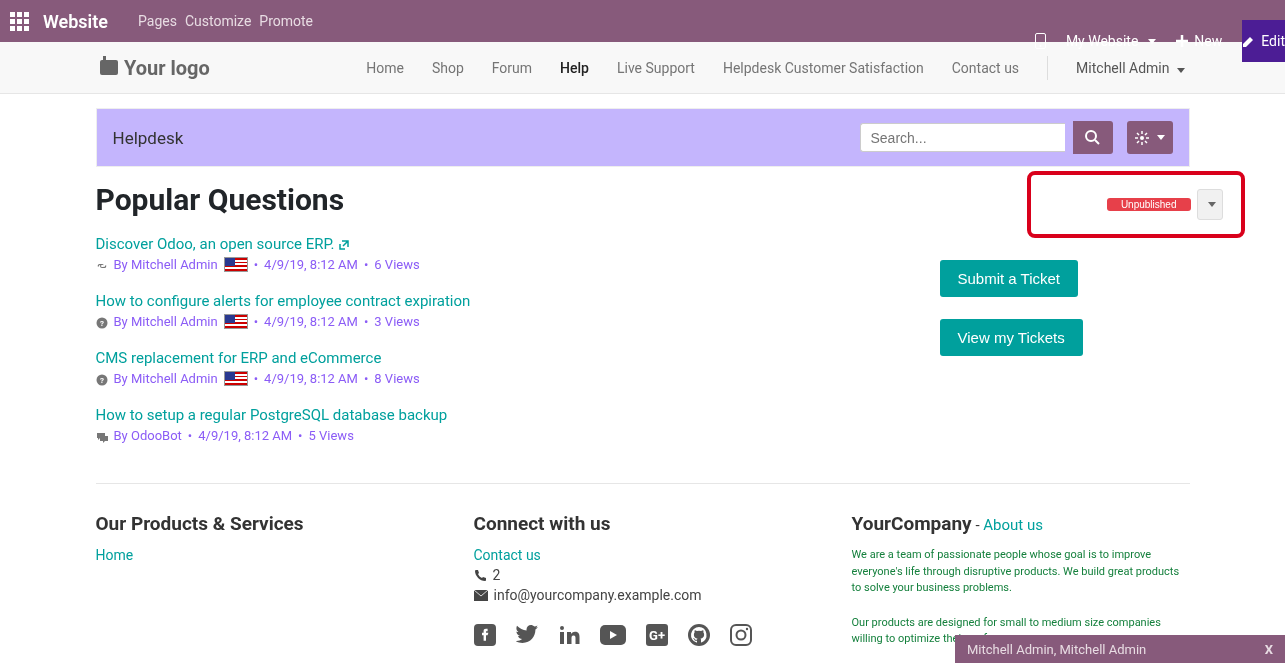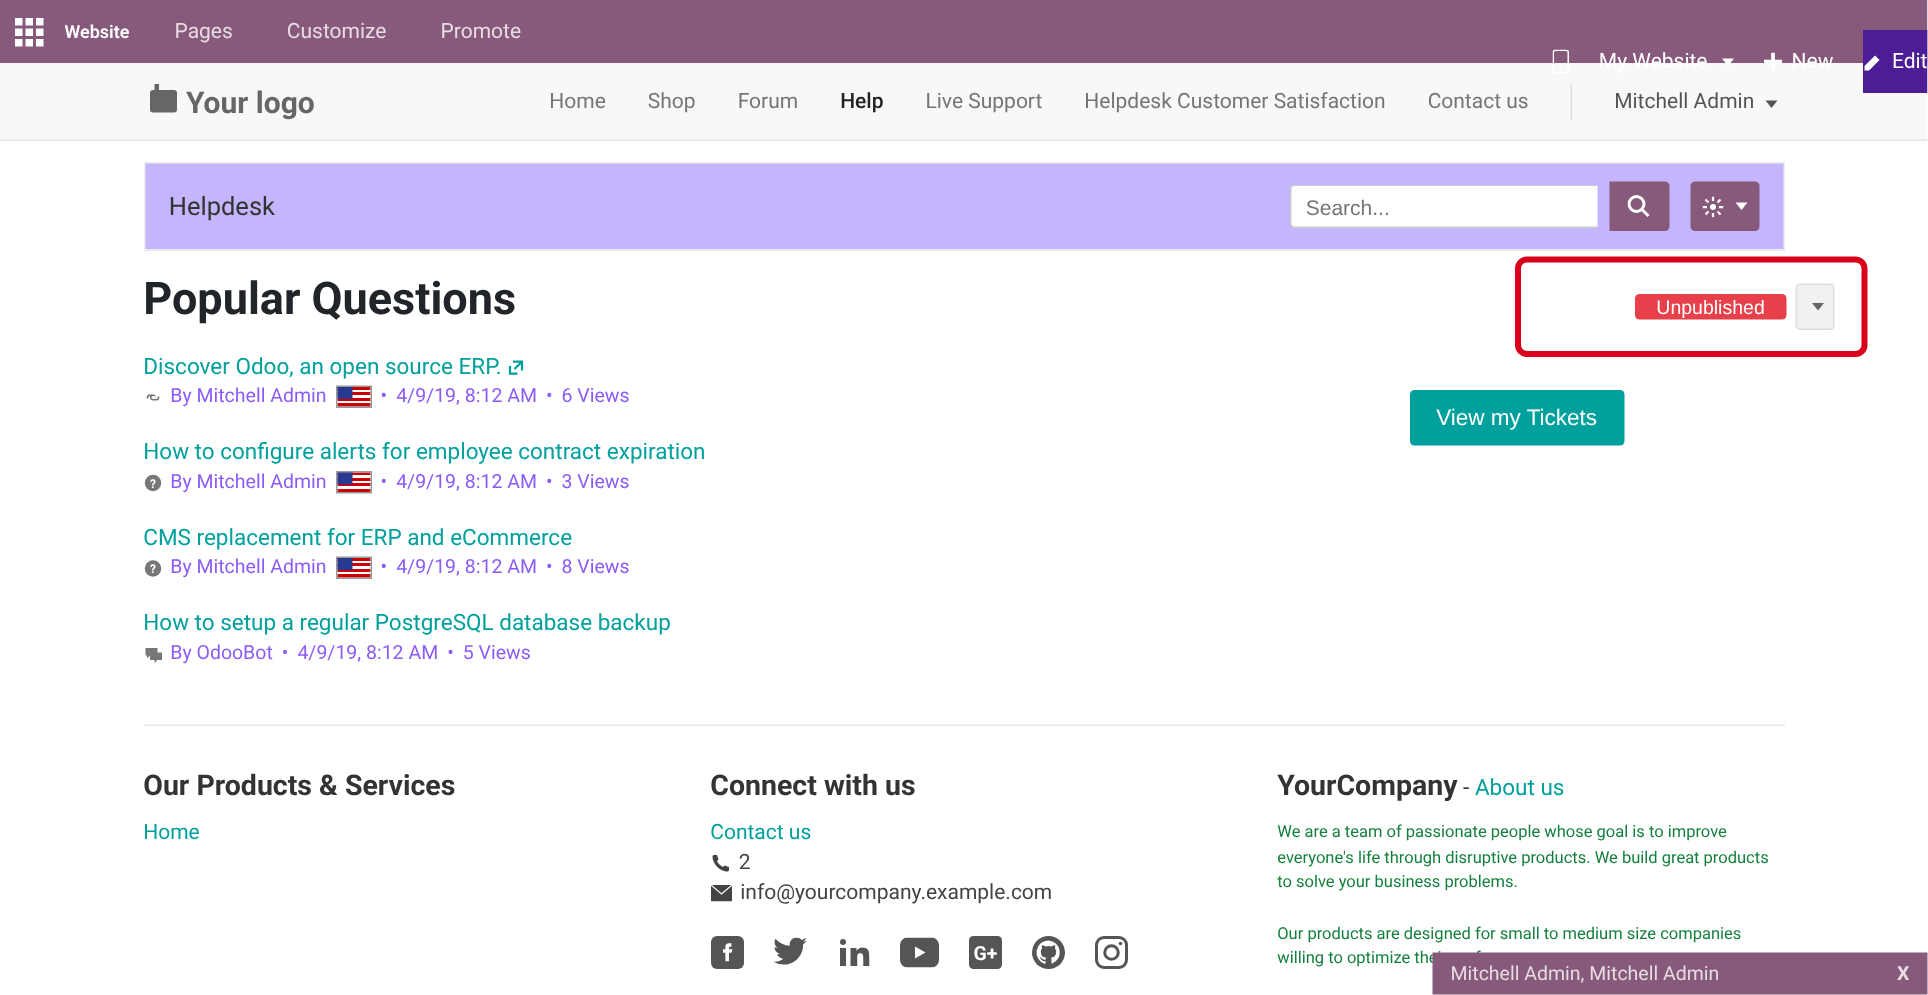--- a/index.html
+++ b/index.html
@@ -2,22 +2,22 @@
 <html><head>
 <meta charset="utf-8">
 <style>
   * { box-sizing: border-box; margin: 0; padding: 0; }
   body { font-family: -apple-system, BlinkMacSystemFont, "Segoe UI", Roboto, "Helvetica Neue", Arial, sans-serif; font-size: 14px; color: #333; }
 
   
   .topbar { background: #875A7B; color: #fff; display: flex; align-items: center; height: 42px; padding: 0 10px; }
   .topbar .apps { display: grid; grid-template-columns: repeat(3, 5px); grid-template-rows: repeat(3, 5px); gap: 2px; margin-right: 14px; }
   .topbar .apps span { background: #fff; width: 5px; height: 5px; }
-  .topbar .brand { font-size: 12px; font-weight: 600; margin-right: 30px; }
-  .topbar .menu { display: flex; gap: 36px; }
+  .topbar .brand { font-size: 18px; font-weight: 600; margin-right: 30px; }
+  .topbar .menu { display: flex; gap: 8px; }
   .topbar .menu a { color: #e8dce3; text-decoration: none; cursor: pointer; }
   .topbar .spacer { flex: 1; }
   .topbar .right { display: flex; align-items: center; gap: 20px; }
   .topbar .right a { color: #fff; text-decoration: none; display: flex; align-items: center; gap: 6px; cursor: pointer; margin-top: 40px; }
   .topbar .new-btn { }
   .topbar .edit-btn { background: #4c1d95; height: 42px; display: flex; align-items: center; padding: 0 0; margin-right: -10px; }
   .caret { display: inline-block; width: 0; height: 0; margin-left: 4px; border-left: 4px solid transparent; border-right: 4px solid transparent; border-top: 5px solid currentColor; }
 
   
   .subnav { background: #f8f8f8; border-bottom: 1px solid #e6e6e6; height: 52px; display: flex; align-items: center; padding: 0 100px; }
@@ -36,21 +36,21 @@
   .searchrow { background: #c4b5fd; border: 1px solid #eee; display: flex; align-items: center; justify-content: space-between; padding: 12px 16px; margin-top: 14px; }
   .searchrow .title { font-size: 17px; font-weight: 400; color: #333; }
   .searchrow .controls { display: flex; align-items: center; gap: 8px; }
   .searchrow input { width: 205px; height: 29px; padding: 0 10px; border: 1px solid #ccc; border-right: none; border-radius: 3px 0 0 3px; font-size: 14px; }
   .searchrow .search-btn { background: #875A7B; color: #fff; border: none; width: 40px; height: 33px; border-radius: 0 3px 3px 0; cursor: pointer; }
   .searchrow .gear-btn { background: #875A7B; color: #fff; border: none; width: 46px; height: 33px; border-radius: 3px; cursor: pointer; display: flex; align-items: center; justify-content: center; gap: 4px; margin-left: 6px; }
 
   
   .unpub-wrap { position: relative; display: flex; justify-content: flex-end; margin-top: 4px; margin-right: -55px; }
   .unpub-box { border: 4px solid #D9001B; border-radius: 8px; padding: 14px 18px 14px 76px; display: flex; align-items: center; gap: 6px; }
-  .unpub-btn { background: #E7404A; color: #fff; border: none; padding: 1px 14px; border-radius: 3px; font-size: 13px; cursor: pointer; }
+  .unpub-btn { background: #E7404A; color: #fff; border: none; padding: 1px 14px; border-radius: 3px; font-size: 10px; cursor: pointer; }
   .unpub-toggle { background: #f1f1f1; border: 1px solid #ddd; width: 26px; height: 31px; border-radius: 3px; display: flex; align-items: center; justify-content: center; color: #666; cursor: pointer; }
 
   
   .main { display: flex; gap: 30px; margin-top: 0; }
   .left { flex: 1; }
   .right-col { width: 250px; padding-top: 22px; }
   h1.popular { font-size: 30px; font-weight: 700; color: #212529; margin-top: -56px; margin-bottom: 18px; }
   .ticket-btn { background: #00A09D; color: #fff; border: none; padding: 10px 18px; border-radius: 3px; font-size: 15px; cursor: pointer; display: block; margin-bottom: 22px; }
 
   .qitem { margin-bottom: 20px; }
@@ -231,20 +231,21 @@
       <span>By OdooBot</span>
 
       <span>•</span>
       <span>4/9/19, 8:12 AM</span>
       <span>•</span>
       <span>5 Views</span>
     </div></div>
         </div>
     </div>
     <div class="right-col">
+      <button class="ticket-btn">Submit a Ticket</button>
       <button class="ticket-btn">View my Tickets</button>
     </div>
   </div>
 
   <div class="footer">
     <div class="cols">
       <div class="col">
         <h3>Our Products &amp; Services</h3>
         <a class="link">Home</a>
       </div>

